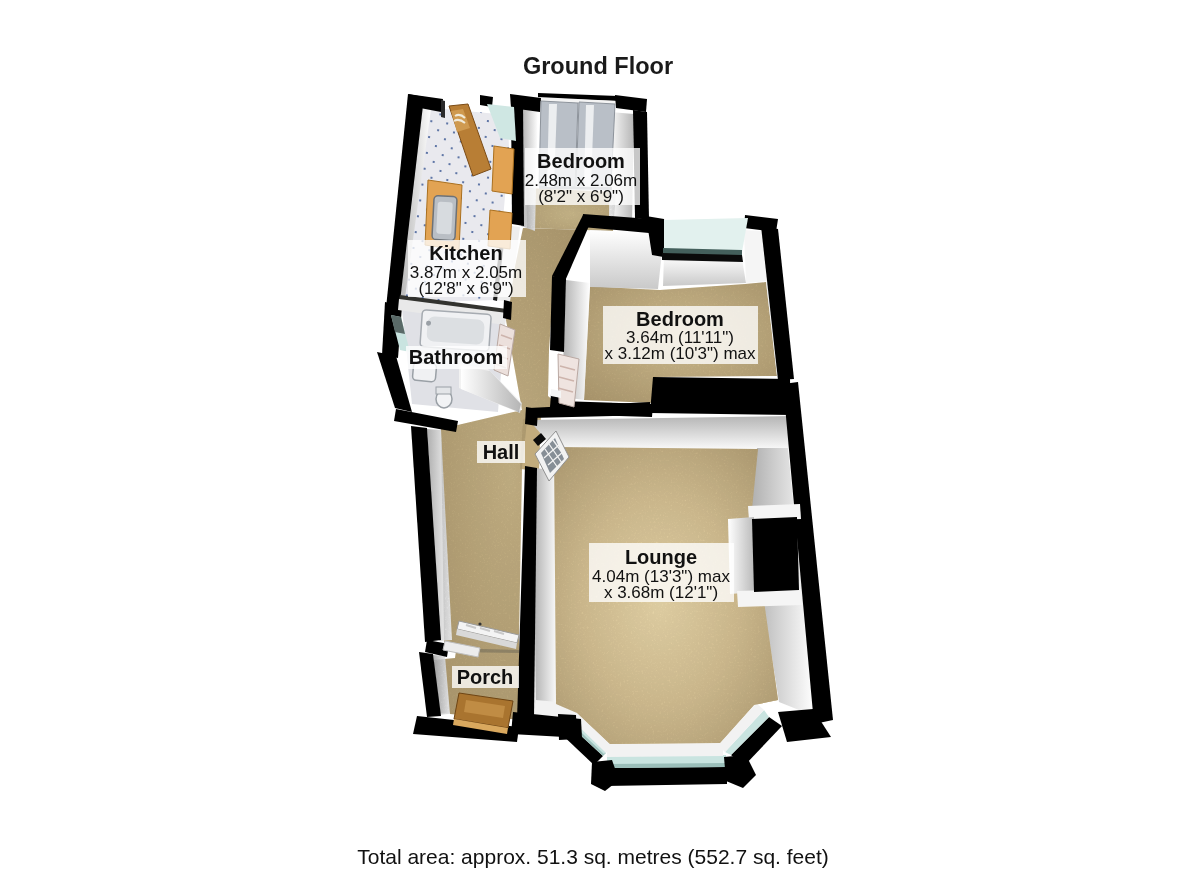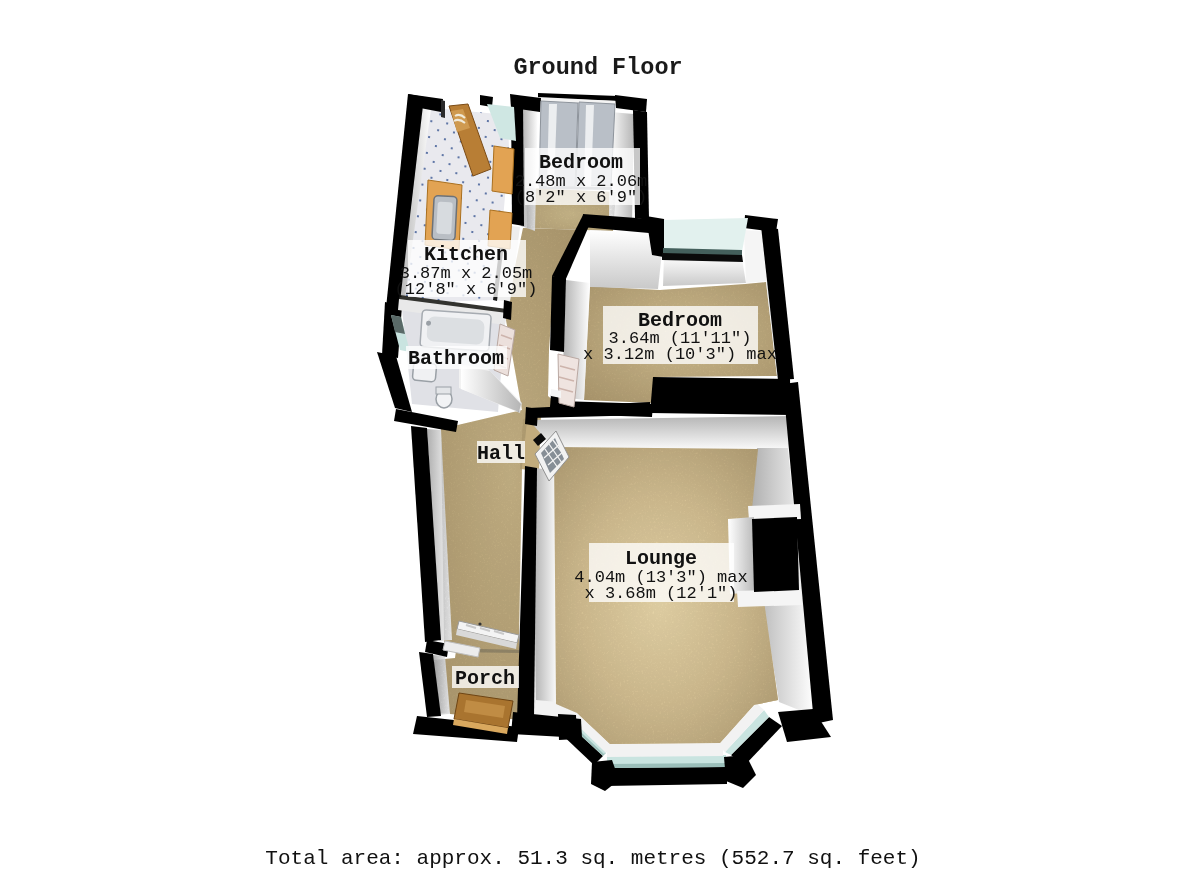--- a/index.html
+++ b/index.html
@@ -1,16 +1,16 @@
 <!DOCTYPE html>
 <html><head>
 <meta charset="utf-8">
 <style>
 html,body{margin:0;padding:0;background:#ffffff;}
-#page{width:1200px;height:873px;position:relative;font-family:Liberation Mono, monospace;}
+#page{width:1200px;height:873px;position:relative;font-family:Liberation Sans, sans-serif;}
 svg{position:absolute;top:0;left:0;}
 .rn{font-weight:bold;font-size:20px;fill:#111;}
 .rd{font-size:17px;fill:#111;}
 .lbl{fill:#ffffff;fill-opacity:0.78;}
 </style>
 </head>
 <body>
 <div id="page">
 <svg width="1200" height="873" viewBox="0 0 1200 873">
 <defs>

